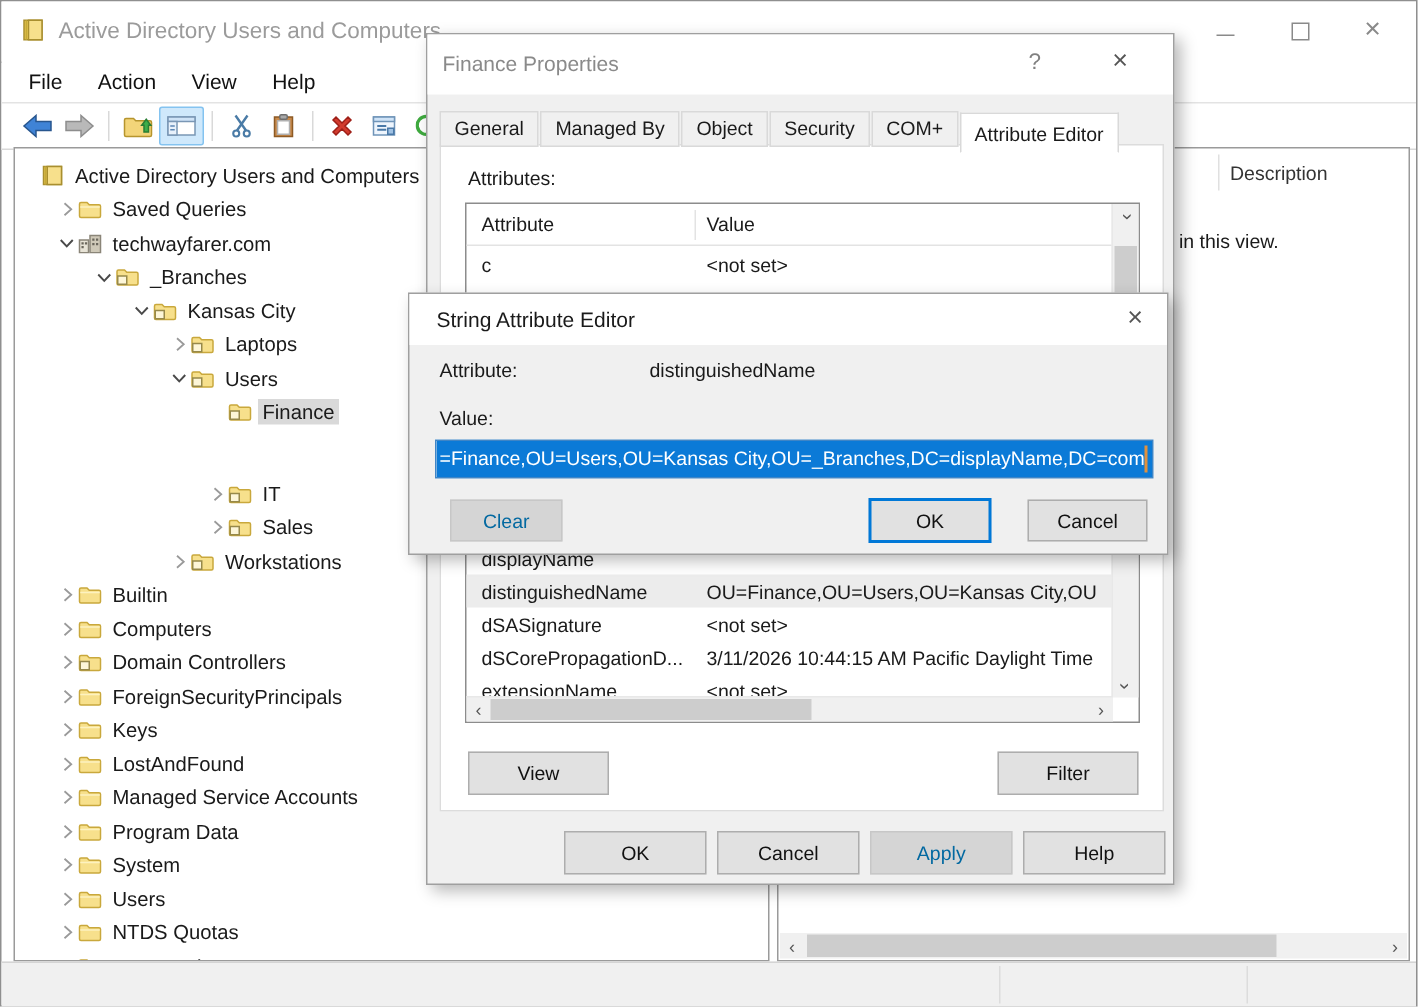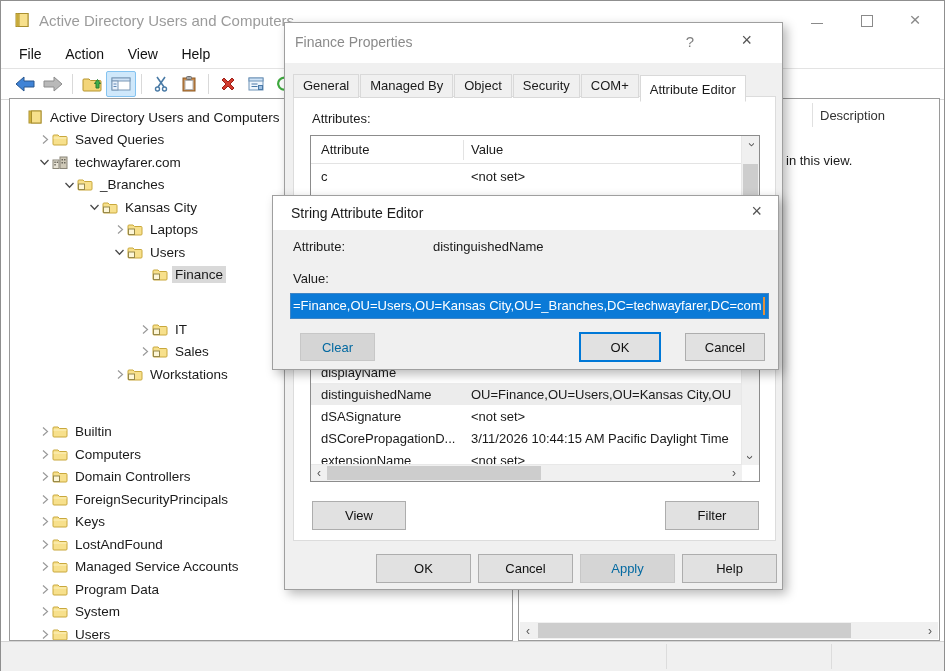--- a/index.html
+++ b/index.html
@@ -352,21 +352,21 @@
             </svg>
           </span>
           <span class="ticon">
             <svg width="16" height="13" viewBox="0 0 16 13">
               <path d="M1 3 Q1 2 2 2 L6 2 L7.5 3.5 L14 3.5 Q15 3.5 15 4.5 L15 11 Q15 12 14 12 L2 12 Q1 12 1 11 Z" fill="#f7e08c" stroke="#c9a83c"></path>
               <rect x="1.5" y="6" width="6" height="5.5" fill="#fdf6d8" stroke="#97894a"></rect>
             </svg>
           </span>
           <span class="tlabel">Workstations</span>
         </div>
-        <div class="tree-row" style="padding-left: 27px; margin-top: 35px;">
+        <div class="tree-row" style="padding-left: 27px;">
           <span class="chev">
             <svg width="10" height="11" viewBox="0 0 10 11">
               <path d="M3 1.5 L7.5 5.5 L3 9.5" fill="none" stroke="#9a9a9a" stroke-width="1.2"></path>
             </svg>
           </span>
           <span class="ticon">
             <svg width="16" height="13" viewBox="0 0 16 13">
               <path d="M1 3 Q1 2 2 2 L6 2 L7.5 3.5 L14 3.5 Q15 3.5 15 4.5 L15 11 Q15 12 14 12 L2 12 Q1 12 1 11 Z" fill="#f7e08c" stroke="#c9a83c"></path>
               <path d="M1.5 5 L14.5 5" stroke="#fdf2c0"></path>
             </svg>
@@ -639,20 +639,20 @@
   <div class="dlg-titlebar">
     <span class="dlg-title">String Attribute Editor</span>
     <span class="dlg-close" style="right:16px;top:6px">×</span>
   </div>
 
   <span class="abs sae-attr-label">Attribute:</span>
   <span class="abs sae-attr-name">distinguishedName</span>
   <span class="abs sae-value-label">Value:</span>
 
   <div class="sae-input" role="textbox">
-    <span class="sae-sel">=Finance,OU=Users,OU=Kansas City,OU=_Branches,DC=techwayfarer,DC=com</span>
+    <span class="sae-sel">=Finance,OU=Users,OU=Kansas City,OU=_Branches,DC=displayName,DC=com</span>
     <span class="sae-caret"></span>
   </div>
 
   <div class="btn disabled sae-clear">Clear</div>
   <div class="btn default sae-ok">OK</div>
   <div class="btn sae-cancel">Cancel</div>
 </div>
 
 </body></html>

